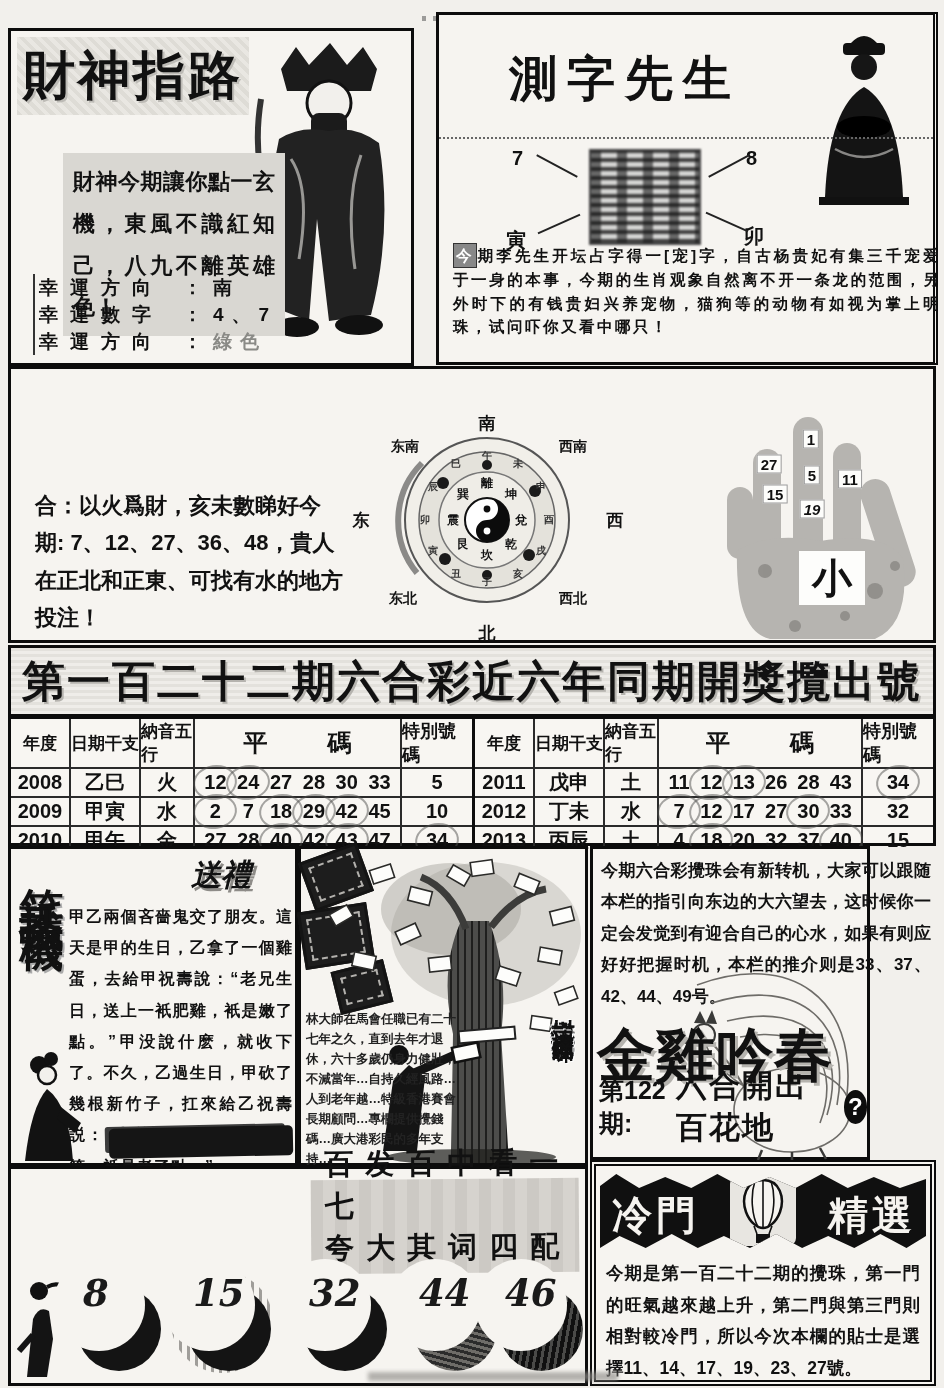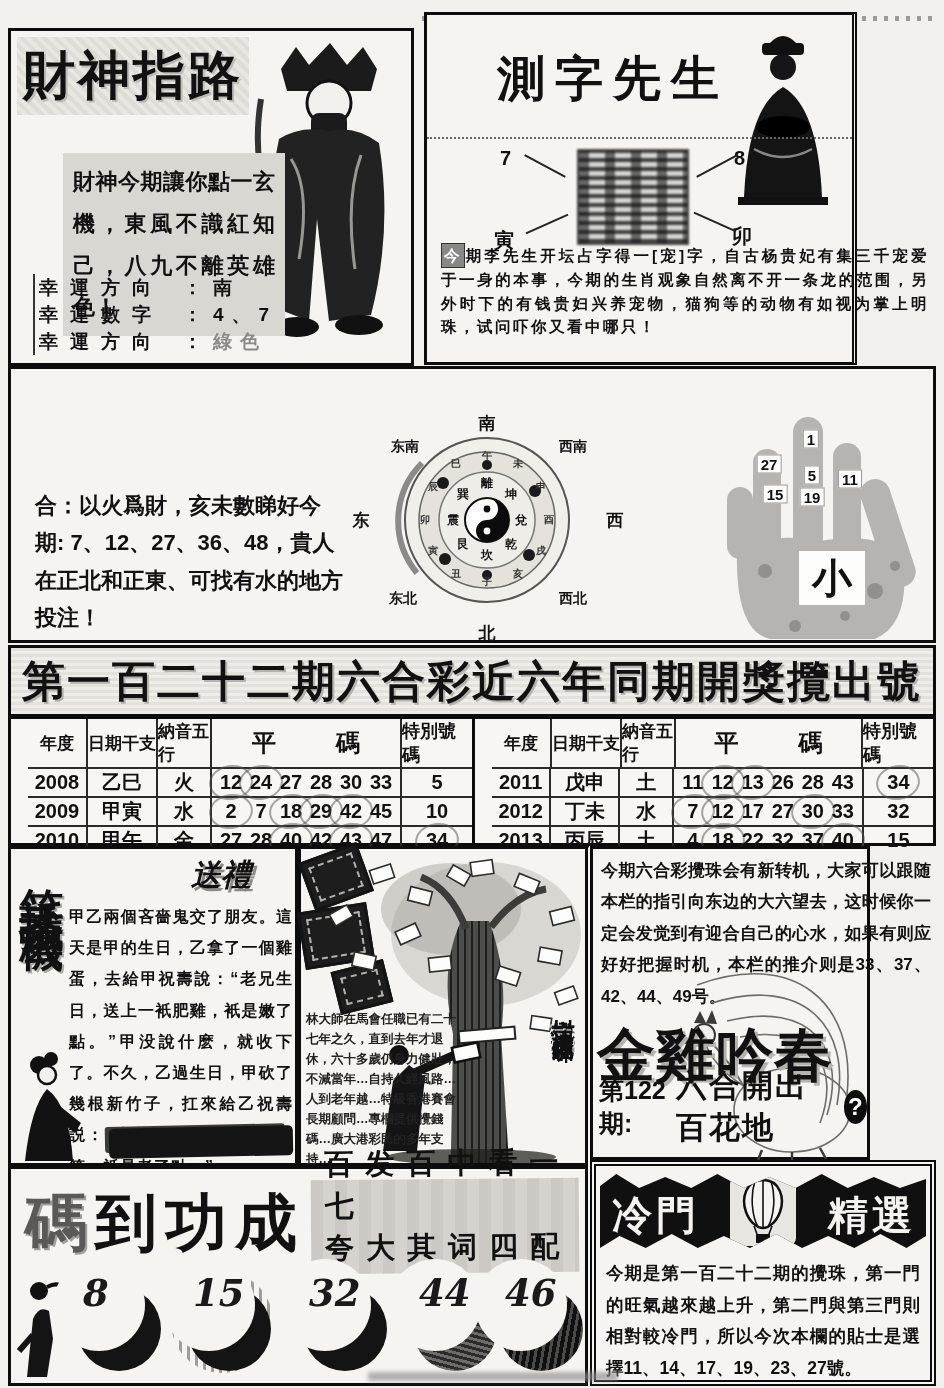--- a/index.html
+++ b/index.html
@@ -50,21 +50,21 @@
   .hand-num { position:absolute; background:#fdfdfb; border:1px solid #999; font-size:15px; font-weight:700;
     padding:0 3px; transform:translate(-50%,-50%); }
   .palm-char { position:absolute; left:124px; top:160px; width:66px; height:54px; background:#fdfdfb;
     font-size:40px; font-weight:900; text-align:center; line-height:54px; }
 
   
   .tbl-title { position:absolute; left:8px; top:645px; width:928px; height:72px; border:3px solid #0c0c0c;
     background:repeating-linear-gradient(0deg,#efede9 0 3px,#e3e1dc 3px 6px);
     font-size:43px; font-weight:900; text-align:center; line-height:66px; letter-spacing:2px; text-shadow:2px 2px 0 #b5b3ae; }
   .tables { position:absolute; left:8px; top:716px; width:928px; height:130px; border:3px solid #0c0c0c; display:flex; background:#f8f6f2; }
-  .half { width:50%; display:flex; flex-direction:column;padding-left:17px; }
+  .half { width:50%; display:flex; flex-direction:column; }
   .half + .half { border-left:3px solid #0c0c0c; }
   .trow { display:flex; flex:1; border-top:2px solid #2a2a2a; align-items:stretch; }
   .trow.head { border-top:none; }
   .tcell { border-left:2px solid #2a2a2a; display:flex; align-items:center; justify-content:center;
     font-weight:800; font-size:20px; }
   .tcell:first-child { border-left:none; }
   .c-year { width:58px; } .c-gz { width:70px; } .c-wx { width:54px; } .c-sp { width:72px; }
   .c-ping { flex:1; justify-content:space-around; padding:0 4px; }
   .head .tcell { font-size:17px; font-weight:900; }
   .head .c-sp { font-size:18px; }
@@ -173,21 +173,21 @@
       </div>
       <div class="lucky-row">
         <span class="lucky-label">幸運方向</span>
         <span class="lucky-colon">：</span>
         <span class="lucky-val faint">綠色</span>
       </div>
     </div>
   </div>
 
   <div class="cezi-noise"></div>
-  <div class="box" style="left:424px;top:12px;width:433px;height:353px;border-right:5px double #0c0c0c;">
+  <div class="box" style="left:436px;top:12px;width:502px;height:353px;border-right:5px double #0c0c0c;">
     <div class="cezi-title">測字先生</div>
     <svg width="118" height="180" viewBox="0 0 118 180" style="position:absolute;right:10px;top:14px;">
       <rect x="38" y="14" width="42" height="12" rx="4" fill="#111"></rect>
       <path d="M46,14 Q59,0 72,14 Z" fill="#111"></path>
       <circle cx="59" cy="38" r="13" fill="#161616"></circle>
       <path d="M20,168 Q24,78 59,58 Q94,78 98,168 Z" fill="#141414"></path>
       <ellipse cx="59" cy="98" rx="27" ry="11" fill="#000"></ellipse>
       <path d="M30,120 Q59,136 88,120" stroke="#e8e6e1" stroke-width="2.5" fill="none" opacity=".55"></path>
       <rect x="14" y="168" width="90" height="8" fill="#111"></rect>
     </svg>
@@ -271,21 +271,21 @@
             <circle cx="200" cy="200" r="8"></circle>
             <circle cx="120" cy="235" r="6"></circle>
           <circle cx="170" cy="225" r="5"></circle>
             <circle cx="220" cy="175" r="5"></circle>
         </g>
       </svg>
       <span class="hand-num" style="left:94px;top:73px;">27</span>
       <span class="hand-num" style="left:100px;top:103px;">15</span>
       <span class="hand-num" style="left:136px;top:48px;">1</span>
       <span class="hand-num" style="left:137px;top:84px;">5</span>
-      <span class="hand-num" style="left:137px;top:106px;">19</span>
+      <span class="hand-num" style="left:137px;top:118px;font-style:italic;">19</span>
       <span class="hand-num" style="left:175px;top:88px;">11</span>
       <div class="palm-char">小</div>
     </div>
   </div>
 
   <div class="tbl-title">第一百二十二期六合彩近六年同期開獎攬出號碼</div>
   <div class="tables">
     <div class="half">
       <div class="trow head">
         <div class="tcell c-year">年度</div>
@@ -387,21 +387,21 @@
             <span class="num">32</span>
           </div>
       </div>
       <div class="trow">
         <div class="tcell c-year">2013</div>
         <div class="tcell c-gz">丙辰</div>
         <div class="tcell c-wx">土</div>
         <div class="tcell c-ping">
           <span class="num">4</span>
           <span class="num circ">18</span>
-          <span class="num">22</span>
+          <span class="num">20</span>
           <span class="num">32</span>
           <span class="num">37</span>
           <span class="num circ">40</span>
         </div>
         <div class="tcell c-sp">
             <span class="num">15</span>
           </div>
       </div>
     </div>
   </div>
@@ -498,21 +498,20 @@
           <rect x="26" y="58" width="14" height="9" fill="#111"></rect>
           <path d="M24,50 L27,58 M42,50 L39,58" stroke="#111" stroke-width="1.6"></path>
         </svg>
       </div>
       <span class="cold-title-right">精選</span>
     </div>
     <div class="cold-body">今期是第一百二十二期的攪珠，第一門的旺氣越來越上升，第二門與第三門則相對較冷門，所以今次本欄的貼士是選擇11、14、17、19、23、27號。</div>
   </div>
 
   <div class="box" style="left:8px;top:1166px;width:580px;height:220px;">
-    <div class="madao-title"><span class="rough-char">碼</span><span>到功成</span></div>
     <div class="callig">
       <div>百发百中看一七</div>
       <div>夸大其词四配零</div>
     </div>
     <div class="nums-strip">
       <svg width="52" height="98" viewBox="0 0 52 98" style="position:absolute;left:6px;bottom:2px;">
         <circle cx="22" cy="12" r="9" fill="#111"></circle>
         <path d="M30,8 Q42,2 46,10" stroke="#111" stroke-width="4" fill="none"></path>
         <path d="M10,98 L16,40 Q22,26 32,32 L36,60 L30,98 Z" fill="#141414"></path>
         <path d="M16,56 L2,72" stroke="#141414" stroke-width="6"></path>

